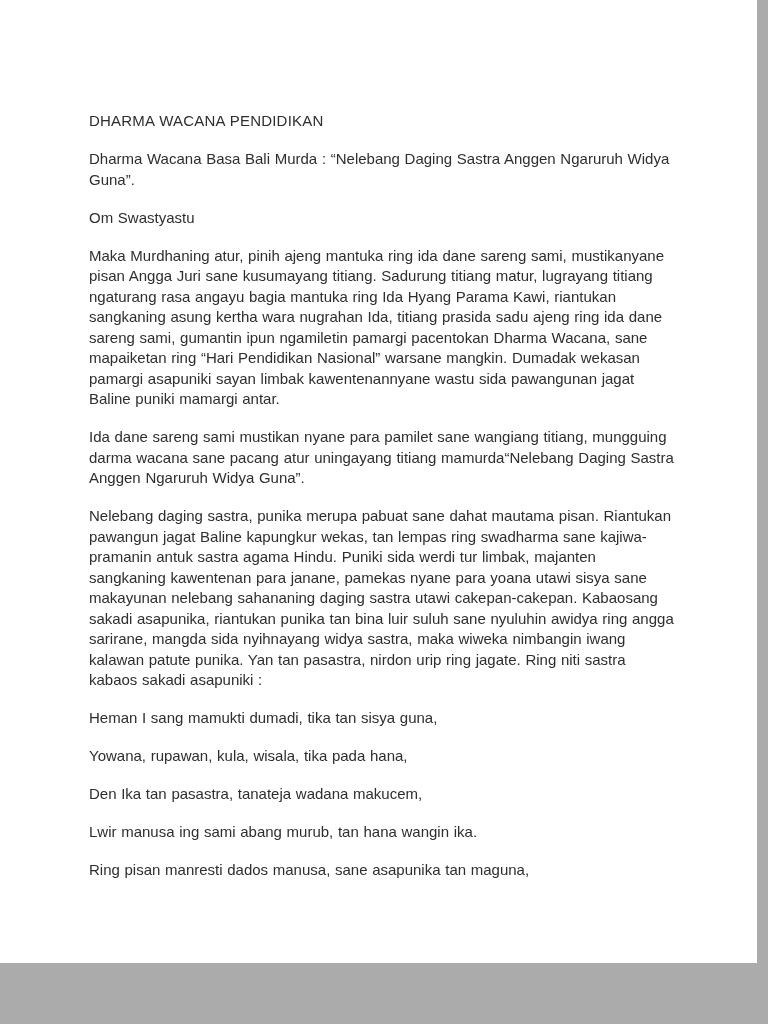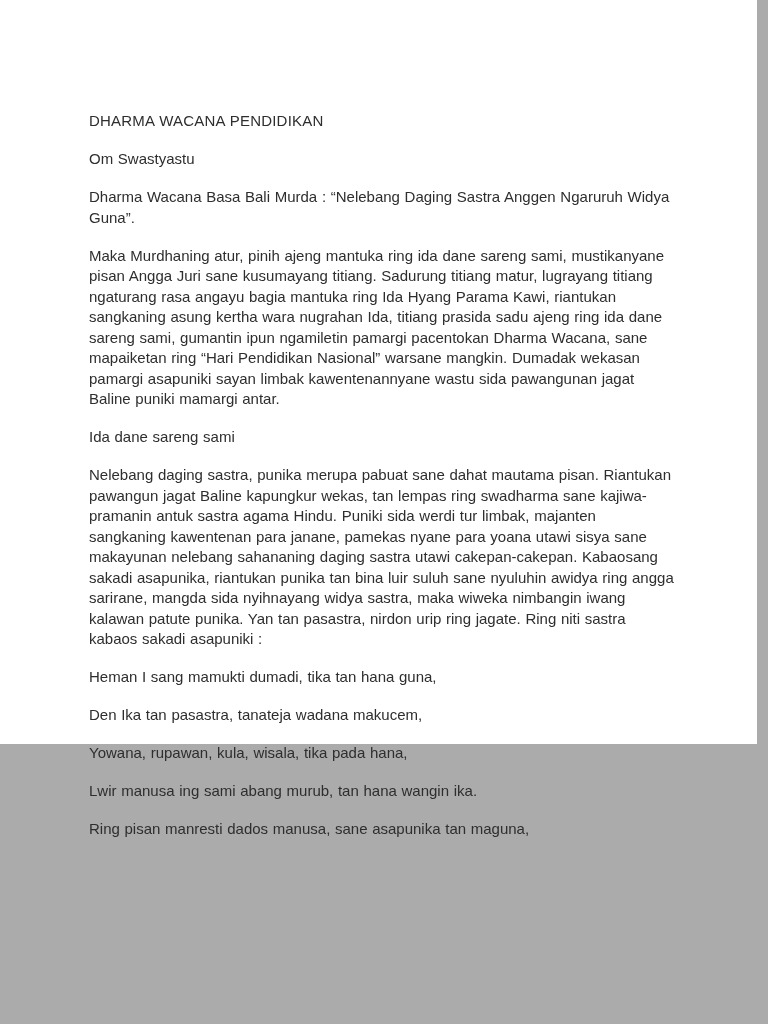--- a/index.html
+++ b/index.html
@@ -11,44 +11,44 @@
   body {
     background: #ababab; 
     position: relative;
     overflow: hidden;
   }
   .doc-page {
     position: absolute;
     top: 0;
     left: 0;
     width: 757px;
-    height: 744px;
+    height: 963px;
     background: #ffffff;
     padding: 111px 81px 40px 89px;
   }
   .doc-page p {
     color: #2e2e2e;
     font-size: 15px;
     line-height: 20.5px;
     margin: 0 0 17.5px 0;
     text-align: left;
     word-spacing: 0.5px;
   }
   .doc-page p.title {
     letter-spacing: 0.2px;
   }
 </style>
 </head>
 <body>
 
 <div class="doc-page">
   <p class="title">DHARMA WACANA PENDIDIKAN</p>
+  <p>Dharma Wacana Basa Bali Murda : “Nelebang Daging Sastra Anggen Ngaruruh Widya Guna”.</p>
   <p>Om Swastyastu</p>
-  <p>Dharma Wacana Basa Bali Murda : “Nelebang Daging Sastra Anggen Ngaruruh Widya Guna”.</p>
   <p>Maka Murdhaning atur, pinih ajeng mantuka ring ida dane sareng sami, mustikanyane pisan Angga Juri sane kusumayang titiang. Sadurung titiang matur, lugrayang titiang ngaturang rasa angayu bagia mantuka ring Ida Hyang Parama Kawi, riantukan sangkaning asung kertha wara nugrahan Ida, titiang prasida sadu ajeng ring ida dane sareng sami, gumantin ipun ngamiletin pamargi pacentokan Dharma Wacana, sane mapaiketan ring “Hari Pendidikan Nasional” warsane mangkin. Dumadak wekasan pamargi asapuniki sayan limbak kawentenannyane wastu sida pawangunan jagat Baline puniki mamargi antar.</p>
-  <p>Ida dane sareng sami</p>
+  <p>Ida dane sareng sami mustikan nyane para pamilet sane wangiang titiang, mungguing darma wacana sane pacang atur uningayang titiang mamurda“Nelebang Daging Sastra Anggen Ngaruruh Widya Guna”.</p>
   <p>Nelebang daging sastra, punika merupa pabuat sane dahat mautama pisan. Riantukan pawangun jagat Baline kapungkur wekas, tan lempas ring swadharma sane kajiwa-pramanin antuk sastra agama Hindu. Puniki sida werdi tur limbak, majanten sangkaning kawentenan para janane, pamekas nyane para yoana utawi sisya sane makayunan nelebang sahananing daging sastra utawi cakepan-cakepan. Kabaosang sakadi asapunika, riantukan punika tan bina luir suluh sane nyuluhin awidya ring angga sarirane, mangda sida nyihnayang widya sastra, maka wiweka nimbangin iwang kalawan patute punika. Yan tan pasastra, nirdon urip ring jagate. Ring niti sastra kabaos sakadi asapuniki :</p>
-  <p>Heman I sang mamukti dumadi, tika tan hana guna,</p>
+  <p>Heman I sang mamukti dumadi, tika tan sisya guna,</p>
+  <p>Yowana, rupawan, kula, wisala, tika pada hana,</p>
   <p>Den Ika tan pasastra, tanateja wadana makucem,</p>
-  <p>Yowana, rupawan, kula, wisala, tika pada hana,</p>
   <p>Lwir manusa ing sami abang murub, tan hana wangin ika.</p>
   <p>Ring pisan manresti dados manusa, sane asapunika tan maguna,</p>
 </div>
 
 </body></html>

